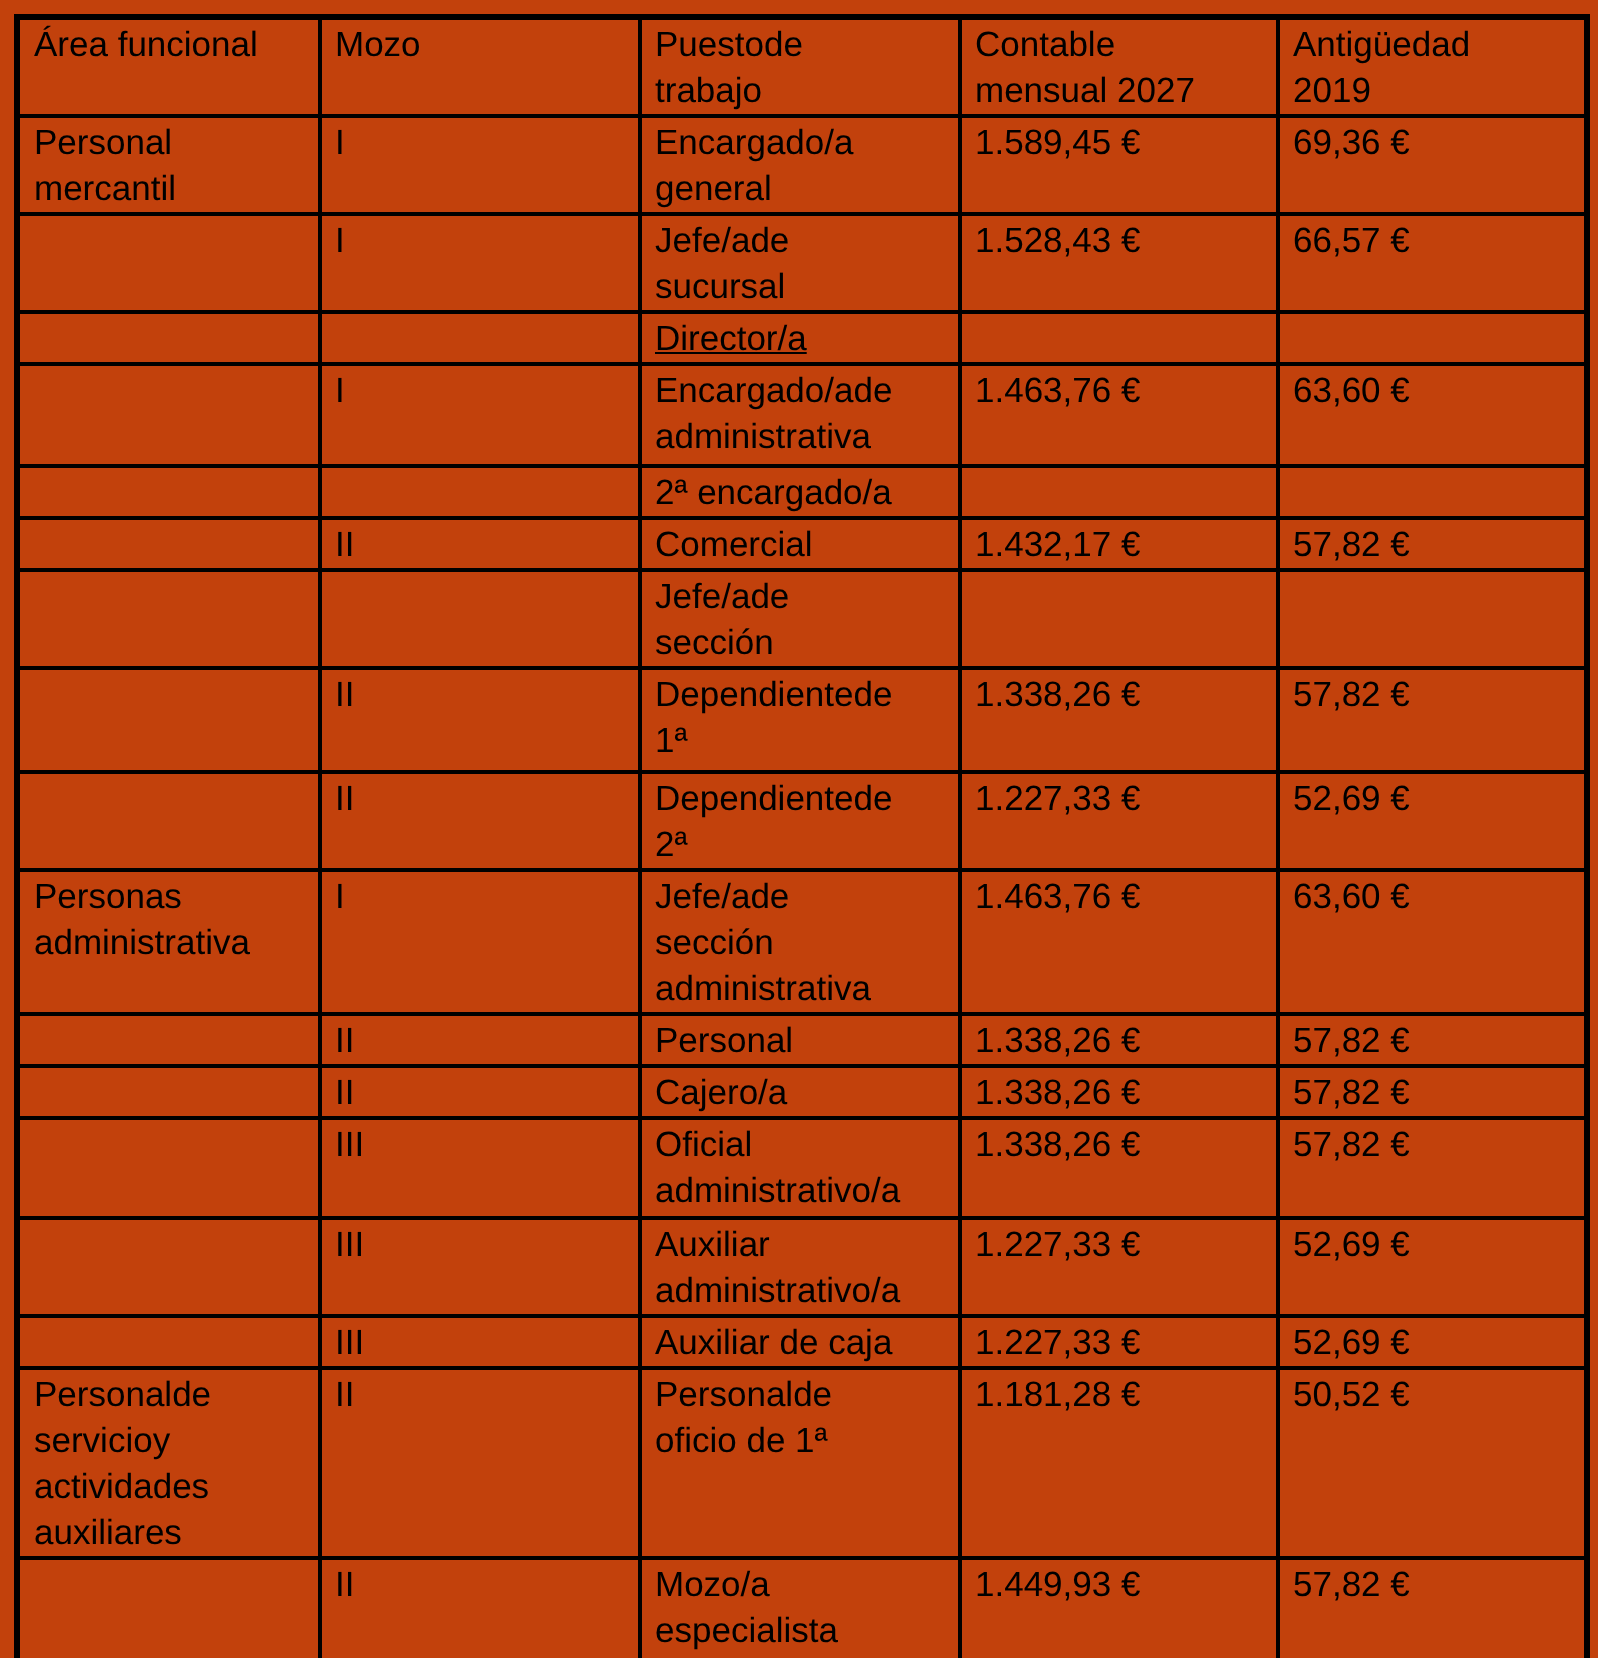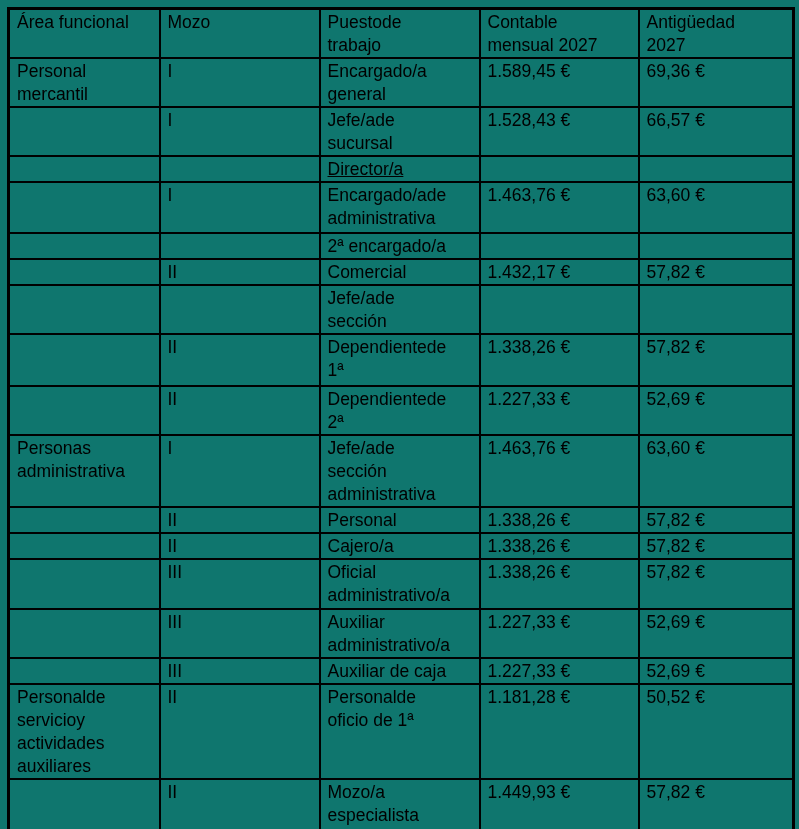--- a/index.html
+++ b/index.html
@@ -5,21 +5,21 @@
   html, body {
     margin: 0;
     padding: 0;
     background: #ffffff;
   }
   .page {
     width: 799px;
     height: 829px;
     box-sizing: border-box;
     padding: 7px;
-    background: #0f766e;
+    background: #c2410c;
     font-family: "Liberation Sans", sans-serif;
     color: #000000;
   }
   table.salary {
     border-collapse: collapse;
     table-layout: fixed;
     width: 785px;
     border: 3px solid #000000;
     border-bottom: 4px solid #000000;
   }
@@ -68,21 +68,21 @@
               <span>de</span>
             </div>
             <div class="ln">trabajo</div>
           </th>
           <th>
             <div class="ln">Contable</div>
             <div class="ln">mensual 2027</div>
           </th>
           <th>
             <div class="ln">Antigüedad</div>
-            <div class="ln">2027</div>
+            <div class="ln">2019</div>
           </th>
         </tr>
         <tr style="height: 48px;">
           <td>
             <div class="ln">Personal</div>
             <div class="ln">mercantil</div>
           </td>
           <td>
             <div class="ln">I</div>
           </td>

